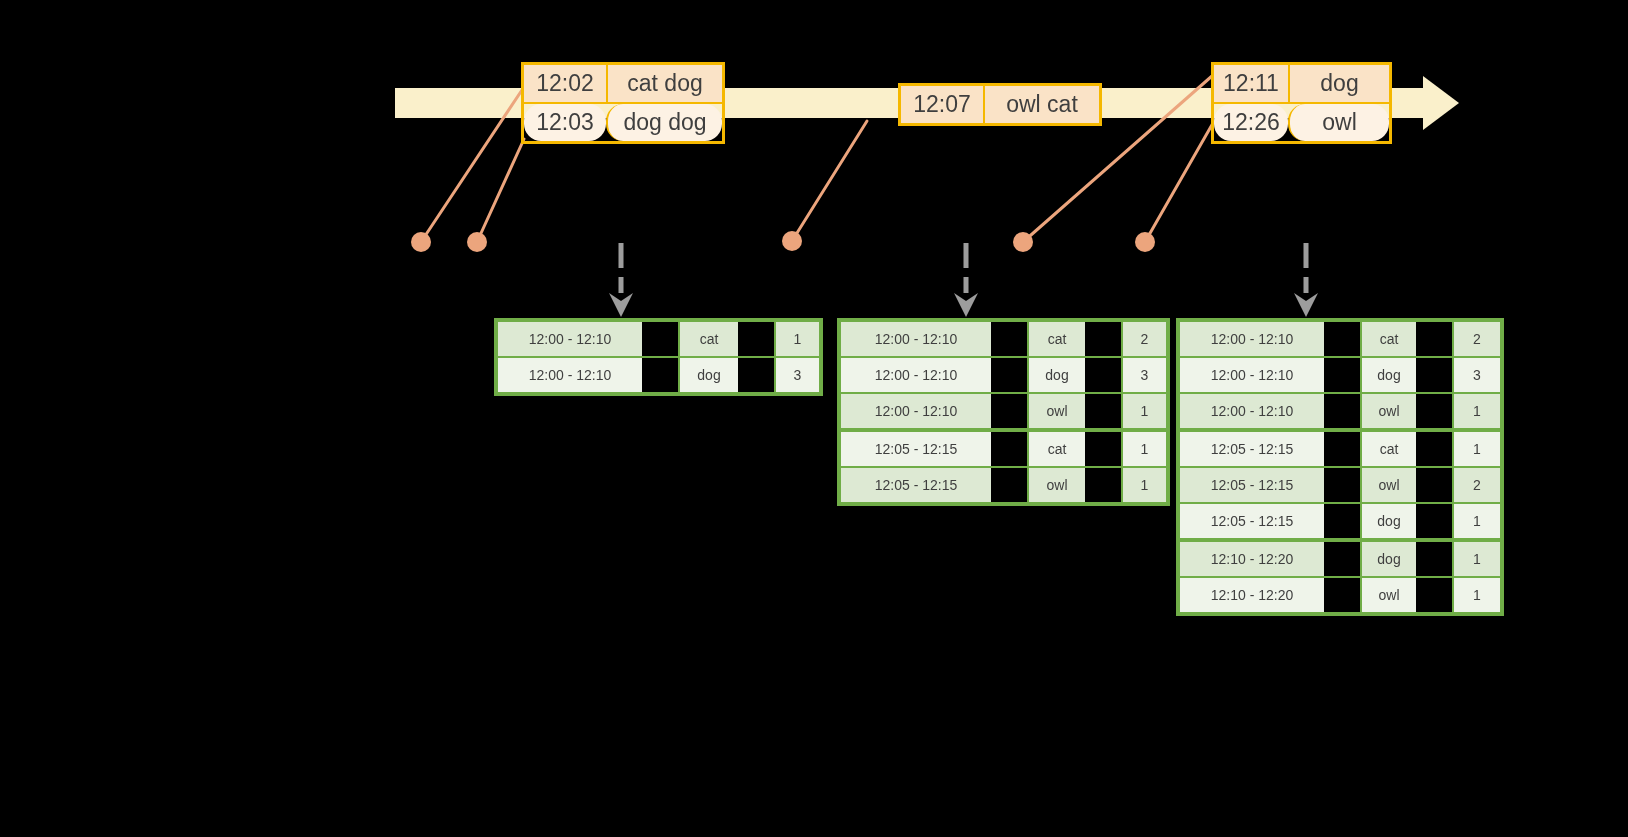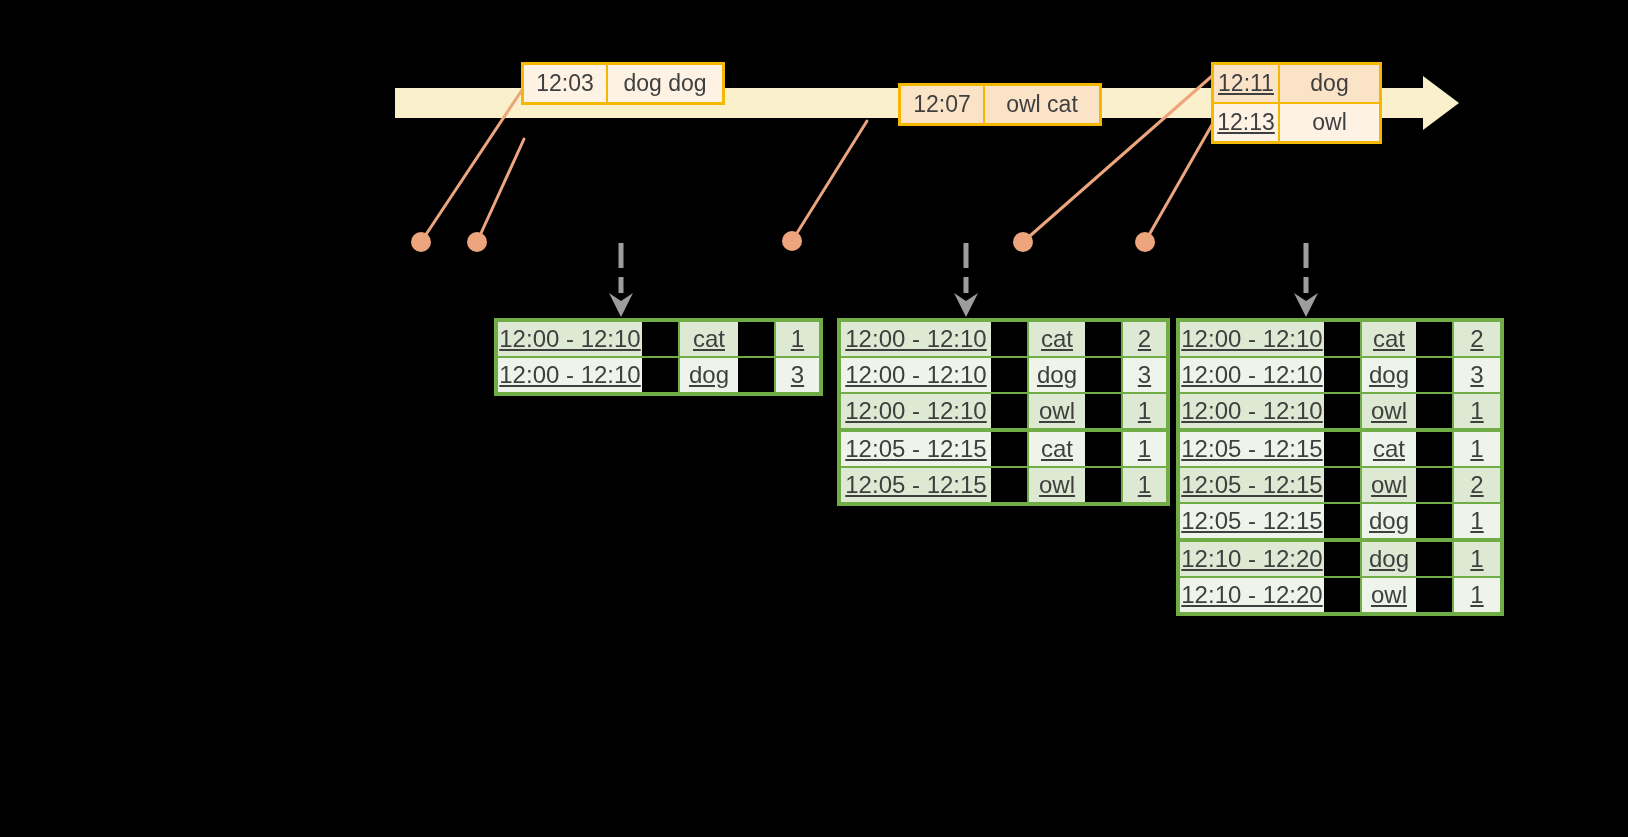--- a/index.html
+++ b/index.html
@@ -26,32 +26,32 @@
   }
   #overlay{position:absolute;left:0;top:0;z-index:1;}
 
   
   .ev-table{position:absolute;border:3px solid var(--gold);z-index:2;}
   .ev-row{display:flex;height:39px;border-top:2px solid var(--gold);}
   .ev-row:first-child{height:37px;border-top:none;}
   .ev-cell{display:flex;align-items:center;justify-content:center;font-size:23px;color:var(--text);}
   .ev-cell.words{border-left:2px solid var(--gold);}
   .ev-row.dark-p .ev-cell{background:var(--peach-dark);}
-  .ev-row.light-p .ev-cell{background:var(--peach-light);}
+  .ev-row.light-p .ev-cell{background:var(--peach-light);border-radius:17px;}
   .ev-a .time,.ev-b .time{width:82px;}
   .ev-a .words,.ev-b .words{width:116px;}
-  .ev-c .time{width:64px;text-decoration:underline;}
+  .ev-c .time{width:74px;}
   .ev-c .words{width:101px;}
 
   
   .res-table{position:absolute;border:4px solid var(--green);z-index:2;}
   .res-row{display:flex;height:36px;border-top:2px solid var(--green);}
   .res-row:first-child{height:34px;border-top:none;}
   .res-row.group-start{height:38px;border-top-width:4px;}
-  .res-cell{display:flex;align-items:center;justify-content:center;font-size:24px;color:var(--text);text-decoration:underline;}
+  .res-cell{display:flex;align-items:center;justify-content:center;font-size:14px;color:var(--text);}
   .res-cell.word,.res-cell.count{border-left:2px solid var(--green);margin-left:36px;}
   .res-row.dark-g .res-cell{background:var(--green-dark);}
   .res-row.light-g .res-cell{background:var(--green-light);}
   .res-a .window{width:144px;} .res-a .word{width:60px;} .res-a .count{width:45px;}
   .res-b .window{width:150px;} .res-b .word{width:58px;} .res-b .count{width:45px;}
   .res-c .window{width:144px;} .res-c .word{width:56px;} .res-c .count{width:48px;}
 </style>
 </head>
 <body>
 
@@ -85,38 +85,42 @@
       <polygon points="954,293 966,317 978,293 966,301" style="fill:var(--gray)"></polygon>
     </g>
     <g>
       <line x1="1306" y1="243" x2="1306" y2="293" style="stroke:var(--gray);stroke-width:5;stroke-dasharray:25 9"></line>
       <polygon points="1294,293 1306,317 1318,293 1306,301" style="fill:var(--gray)"></polygon>
     </g>
   </g>
 </svg>
 
 <div class="ev-table ev-a" style="left:521px;top:62px">
+    <div class="ev-row dark-p">
+      <div class="ev-cell time">12:02</div>
+      <div class="ev-cell words">cat dog</div>
+    </div>
     <div class="ev-row light-p">
       <div class="ev-cell time">12:03</div>
       <div class="ev-cell words">dog dog</div>
     </div>
   </div>
 <div class="ev-table ev-b" style="left:898px;top:83px">
     <div class="ev-row dark-p">
       <div class="ev-cell time">12:07</div>
       <div class="ev-cell words">owl cat</div>
     </div>
   </div>
 <div class="ev-table ev-c" style="left:1211px;top:62px">
     <div class="ev-row dark-p">
       <div class="ev-cell time">12:11</div>
       <div class="ev-cell words">dog</div>
     </div>
     <div class="ev-row light-p">
-      <div class="ev-cell time">12:13</div>
+      <div class="ev-cell time">12:26</div>
       <div class="ev-cell words">owl</div>
     </div>
   </div>
 
 <div class="res-table res-a" style="left:494px;top:318px">
     <div class="res-row dark-g">
       <div class="res-cell window">12:00 - 12:10</div>
       <div class="res-cell word">cat</div>
       <div class="res-cell count">1</div>
     </div>

